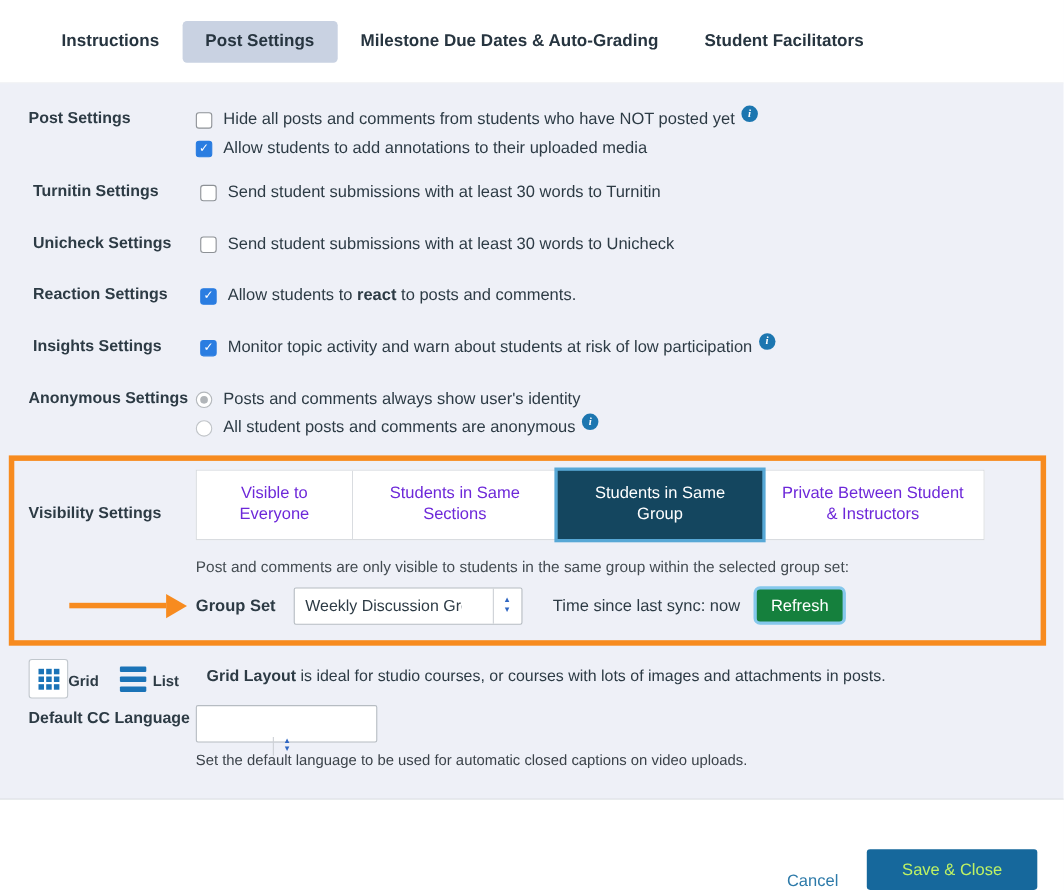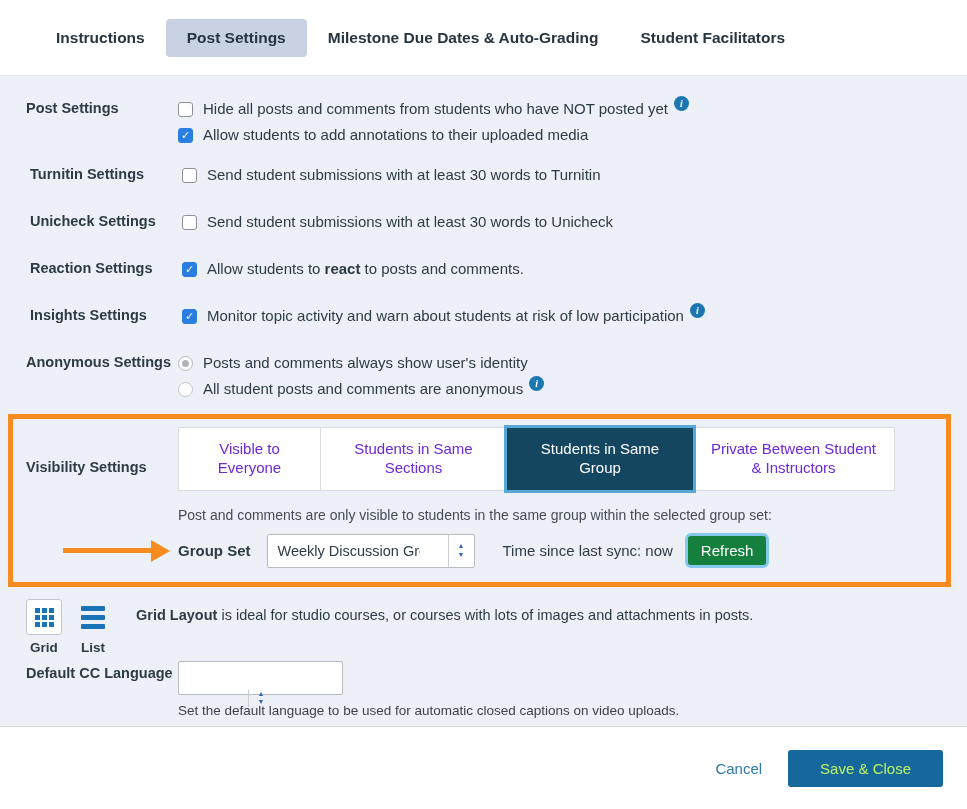--- a/index.html
+++ b/index.html
@@ -85,39 +85,39 @@
   .select.gs { width:208px; }
   .select.cc { width:165px;flex-direction:column; }
 
   .sync-text { margin-left:28px; font-size:15px; color:#2d3b45; white-space:nowrap; }
   .refresh-btn { margin-left:12px; background:#15803d; color:#ffffff; font-size:15px;
                  padding:6px 13px; border:3px solid #85c8ec; border-radius:6px; cursor:pointer; }
 
   
   .layout-row { margin-top:12px; }
   .layout-icons { display:flex; gap:13px; align-items:flex-start; }
-  .icon-col { display:flex; flex-direction:column; align-items:center; }
+  .icon-col { display:flex; flex-direction:row; align-items:center; }
   .grid-btn { width:36px; height:36px; background:#ffffff; border:1px solid #c1c7cd;
               border-radius:3px; display:flex; align-items:center; justify-content:center;
               cursor:pointer; }
   .grid-glyph { display:grid; grid-template-columns:repeat(3,5px); grid-template-rows:repeat(3,5px);
                 gap:2px; }
   .grid-glyph i { background:#1a73b7; }
   .list-btn { width:36px; height:36px; display:flex; flex-direction:column; gap:4px;
               align-items:center; justify-content:center; cursor:pointer; }
   .list-btn i { width:24px; height:5px; background:#1a73b7; border-radius:1px; }
   .icon-label { font-weight:700; font-size:13.5px; margin-top:5px; color:#2d3b45; }
   .layout-desc { font-size:14.5px; color:#2d3b45; margin-left:12px; padding-top:8px; }
 
   
   .cc-row { margin-top:6px; }
   .cc-helper { margin-top:8px; font-size:13.5px; color:#3c434a; }
 
   
-  .footer { flex:1; background:#ffffff; display:flex; align-items:center;
+  .footer { flex:1; background:#ffffff; display:flex; align-items:flex-end;
             justify-content:flex-end; gap:26px; padding-right:24px; }
   .cancel-link { color:#2d7aa9; font-size:15px; cursor:pointer; }
   .save-btn { background:#16689c; color:#bef264; font-size:15px; padding:10px 32px;
               border:none; border-radius:3px; cursor:pointer; }
 
   .mb14 { margin-bottom:14px; } .mb21 { margin-bottom:21px;padding-left:30px; } .mb12 { margin-bottom:12px; }
 </style>
 </head>
 <body>
 

